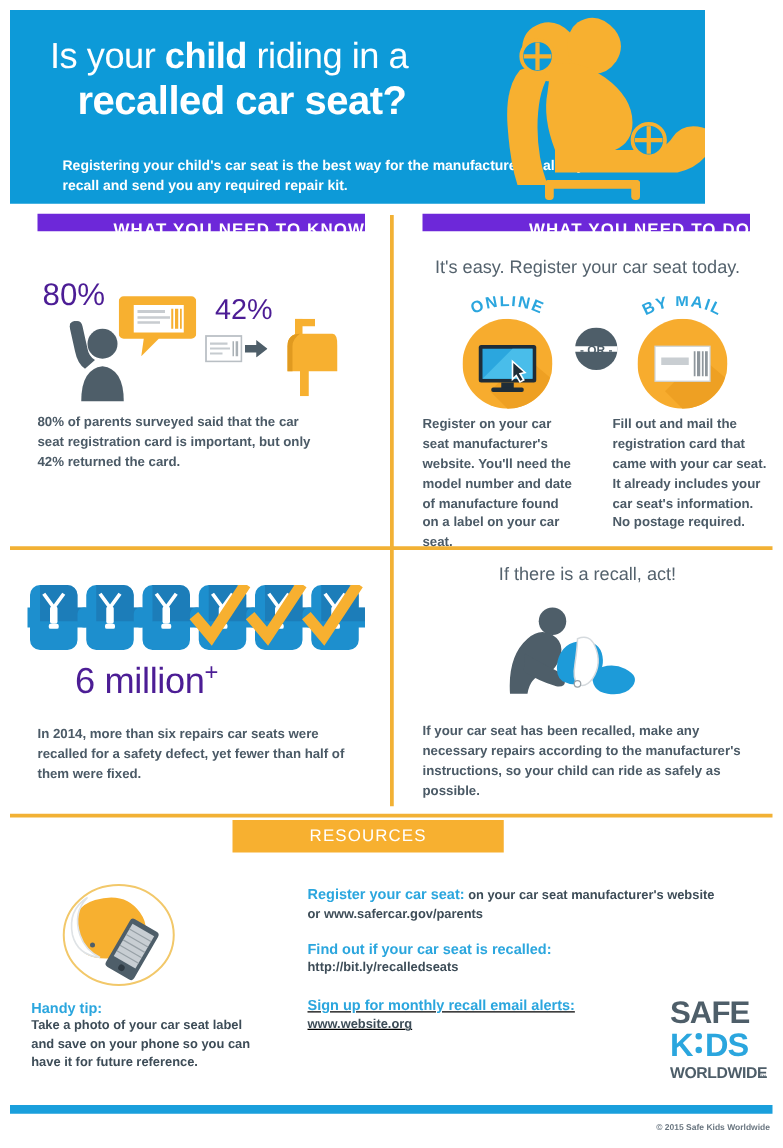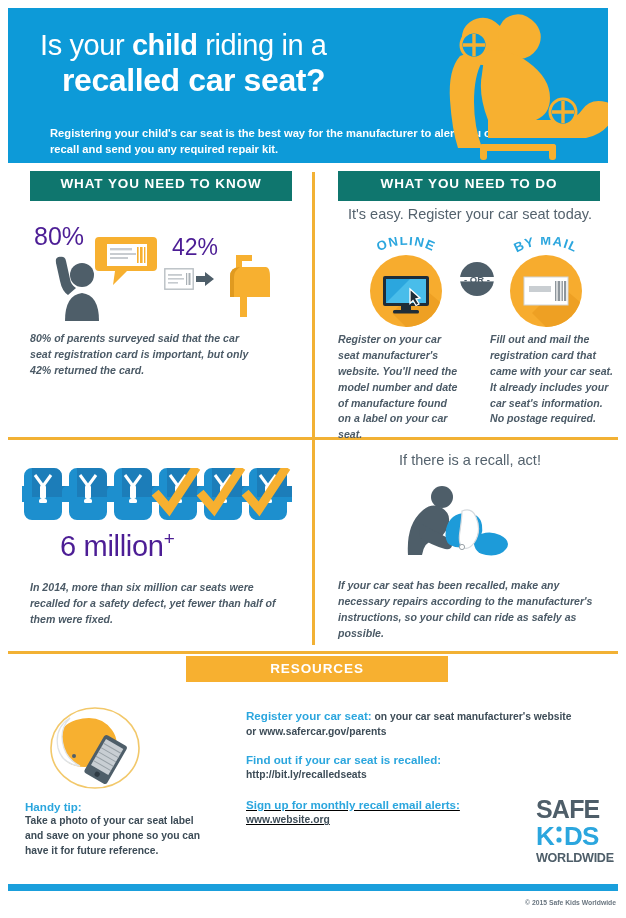--- a/index.html
+++ b/index.html
@@ -6,21 +6,21 @@
   html, body {
     width: 626px; height: 918px;
     background: #ffffff;
     font-family: "Liberation Sans", sans-serif;
     overflow: hidden;
   }
   .page { position: relative; width: 626px; height: 918px; background: #fff; }
 
   
   .header {
-    position: absolute; left: 8px; top: 8px; width: 600px; height: 155px;
+    position: absolute; left: 8px; top: 8px; width: 556px; height: 155px;
     background: #0d9ad8; overflow: hidden;
   }
   .header-title {
     position: absolute; left: 32px; top: 22px; width: 430px;
     color: #ffffff; line-height: 1.07; letter-spacing: -0.4px;
   }
   .ht-line1 { font-size: 29px; font-weight: 300; }
   .ht-line1 b { font-weight: 700; }
   .ht-line2 { font-size: 32px; font-weight: 700; margin-top: 2px; padding-left: 22px; }
   .header-sub {
@@ -28,29 +28,29 @@
     color: #ffffff; font-size: 11.2px; font-weight: 700; line-height: 1.42;
   }
   .carseat-art { position: absolute; right: -4px; top: 4px; width: 180px; height: 152px; }
 
   
   .div-v { position: absolute; background: #f2b134; width: 3px; }
   .div-h { position: absolute; background: #f2b134; height: 3px; }
 
   
   .banner {
-    position: absolute; background: #0f766e; color: #fff;
+    position: absolute; background: #6d28d9; color: #fff;
     font-size: 13.5px; font-weight: 700; letter-spacing: 0.9px;
-    text-align: center; line-height: 25px; height: 30px;
+    text-align: right; line-height: 25px; height: 14px;
   }
 
   
   .body-text {
     position: absolute; color: #4b5a66;
-    font-size: 10.6px; font-weight: 700; line-height: 1.5; font-style: italic;
+    font-size: 10.6px; font-weight: 700; line-height: 1.5;
   }
   .lead {
     position: absolute; color: #54626d;
     font-size: 14.5px; font-weight: 400; text-align: center;
   }
   .bignum {
     position: absolute; color: #4c1d95; font-weight: 400;
   }
 
   
@@ -69,22 +69,22 @@
 
   
   .seat-row { position: absolute; left: 22px; top: 468px; width: 270px; height: 52px; }
   .sixmil { left: 60px; top: 528px; font-size: 29px; letter-spacing: -0.3px; }
 
   
   .act-art { position: absolute; left: 400px; top: 485px; width: 130px; height: 72px; }
 
   
   .res-banner {
-    position: absolute; left: 186px; top: 656px; width: 262px; height: 26px;
-    background: #f7b030; color: #fff; font-size: 13.5px; font-weight: 700;
+    position: absolute; left: 186px; top: 656px; width: 217px; height: 26px;
+    background: #f7b030; color: #fff; font-size: 13.5px; font-weight: 400;
     letter-spacing: 0.9px; text-align: center; line-height: 26px;
   }
   .phone-art { position: absolute; left: 40px; top: 700px; width: 110px; height: 110px; }
   .res-link { position: absolute; width: 390px; margin-left: 24px; }
   .res-head {
     color: #2ba6de; font-size: 11.6px; font-weight: 700; line-height: 1.42;
   }
   .res-head .sub {
     color: #3d4c57; font-size: 10.3px; font-weight: 700;
   }
@@ -301,21 +301,21 @@
       <path d="M136 28 l11 13 l25 -38"></path>
       <path d="M181 28 l11 13 l25 -38"></path>
       <path d="M226 28 l11 13 l25 -38"></path>
     </g>
   </svg>
 
   <div class="bignum sixmil">
     <span>6 million</span><span style="font-size:19px; vertical-align:super;">+</span>
   </div>
 
-  <div class="body-text" style="left:30px; top:580px; width:262px;">In 2014, more than six million car seats were recalled for a safety defect, yet fewer than half of them were fixed.</div>
+  <div class="body-text" style="left:30px; top:580px; width:262px;">In 2014, more than six repairs car seats were recalled for a safety defect, yet fewer than half of them were fixed.</div>
 
   <div class="lead" style="left:330px; top:452px; width:280px;">If there is a recall, act!</div>
 
   <svg class="act-art" viewBox="0 0 130 72">
     <g fill="#4e5e69">
       <circle cx="42" cy="12" r="11"></circle>
       <path d="M8 70 q-2 -30 14 -44 q10 -9 20 -3 q10 6 6 18 q-4 12 -14 14 q-10 2 -12 15z"></path>
       <path d="M20 38 q14 8 26 14 q6 3 6 8 q0 5 -7 4 q-14 -4 -26 -12z"></path>
     </g>
     <g>

